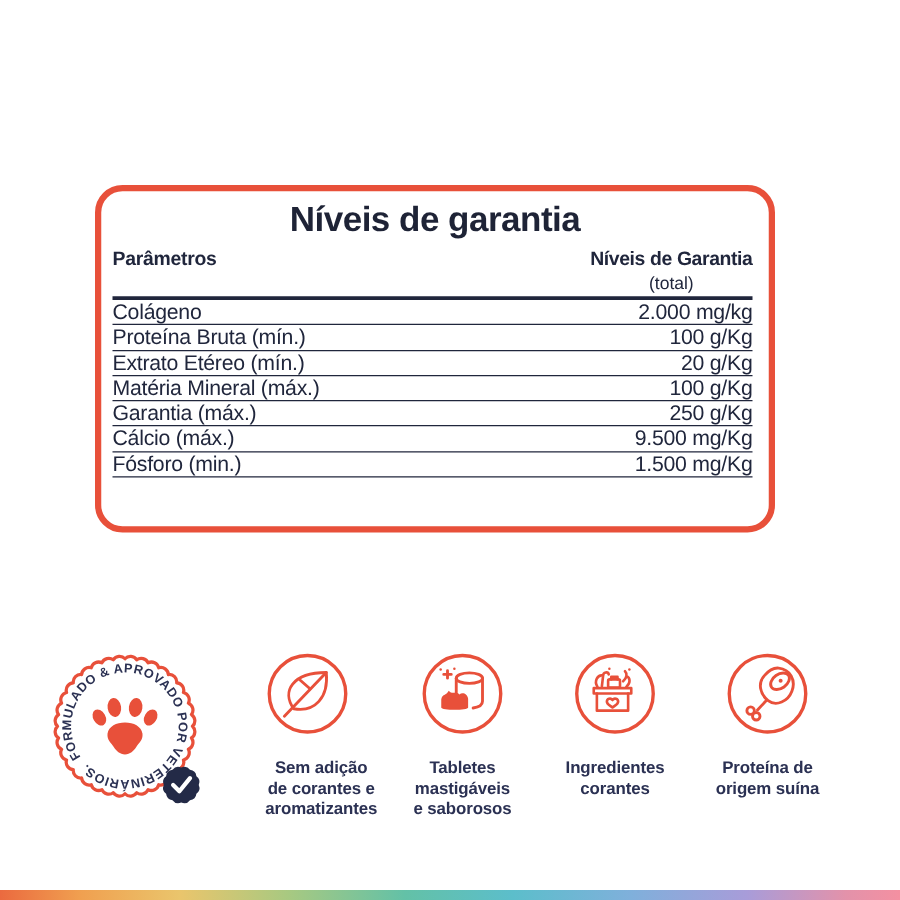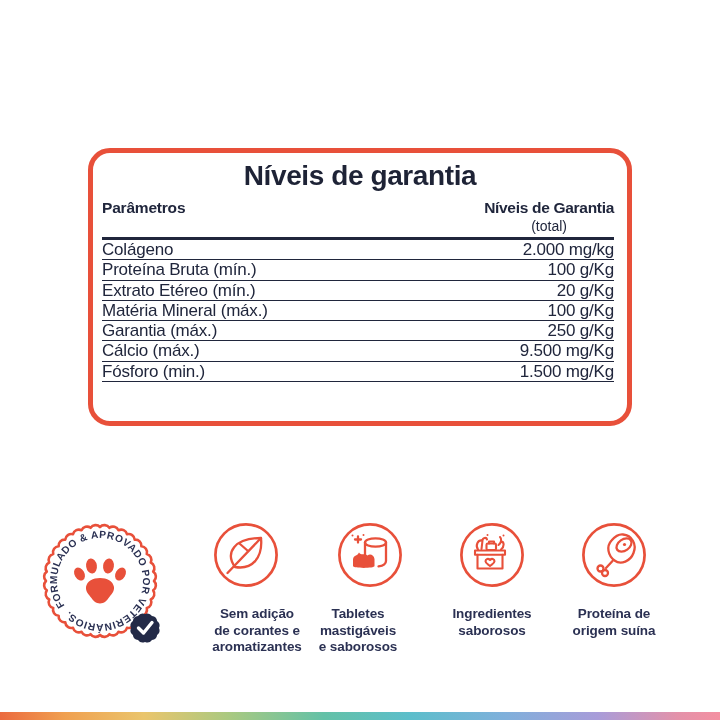--- a/index.html
+++ b/index.html
@@ -1,20 +1,20 @@
 <!DOCTYPE html>
 <html><head>
 <meta charset="utf-8">
 <style>
   html,body{margin:0;padding:0;background:#fff;}
   .stage{position:relative;width:720px;height:720px;background:#ffffff;overflow:hidden;
          font-family:"Liberation Sans",sans-serif;color:#20263C;}
 
   
-  .panel{position:absolute;left:88px;top:148px;width:534px;height:268px;
+  .panel{position:absolute;left:76px;top:148px;width:534px;height:268px;
          border:5px solid #E8503A;border-radius:22px;background:#fff;
          padding:0 0 0 0;}
   .panel-title{margin-top:7px;text-align:center;font-size:28px;font-weight:bold;
                letter-spacing:-0.4px;color:#1E2336;}
   .panel-inner{padding:0 13px 1px 9px;}
   .t-head{display:flex;justify-content:space-between;align-items:flex-start;margin-top:7px;}
   .t-head-left{font-size:15.5px;font-weight:bold;letter-spacing:-0.2px;}
   .t-head-right{text-align:center;}
   .t-head-right .h1{font-size:15.5px;font-weight:bold;letter-spacing:-0.3px;}
   .t-head-right .h2{font-size:14px;margin-top:1px;}
@@ -172,22 +172,22 @@
         <circle cx="20.5" cy="47.5" r="3"></circle>
         <circle cx="25" cy="52" r="3"></circle>
       </g>
       <circle cx="44.5" cy="23.5" r="1.6" class="icon-fill"></circle>
     </g>
   </svg>
 
   <div class="feature-label" style="left:182px">Sem adição
 de corantes e
 aromatizantes</div>
-  <div class="feature-label" style="left:283px">Tabletes
+  <div class="feature-label" style="left:295px">Tabletes
 mastigáveis
 e saborosos</div>
   <div class="feature-label" style="left:417px">Ingredientes
-saborosos</div>
+corantes</div>
   <div class="feature-label" style="left:539px">Proteína de
 origem suína</div>
 
   <div class="rainbow"></div>
 </div>
 
 </body></html>

